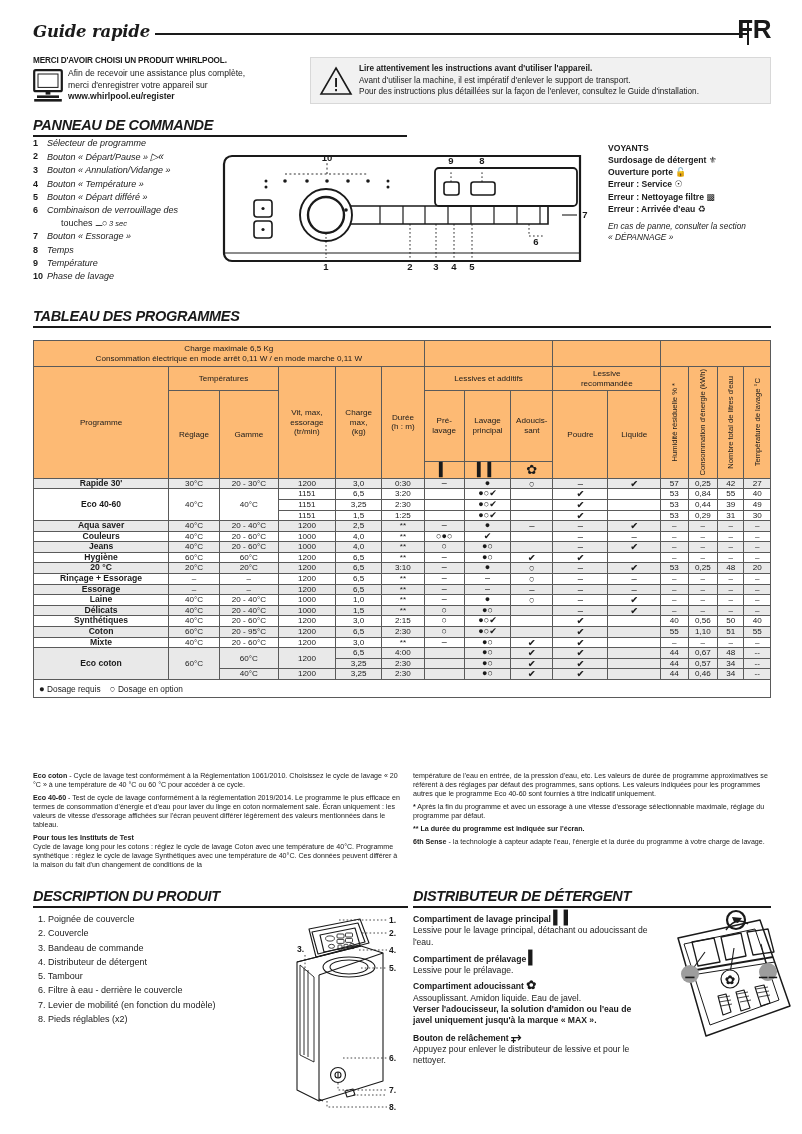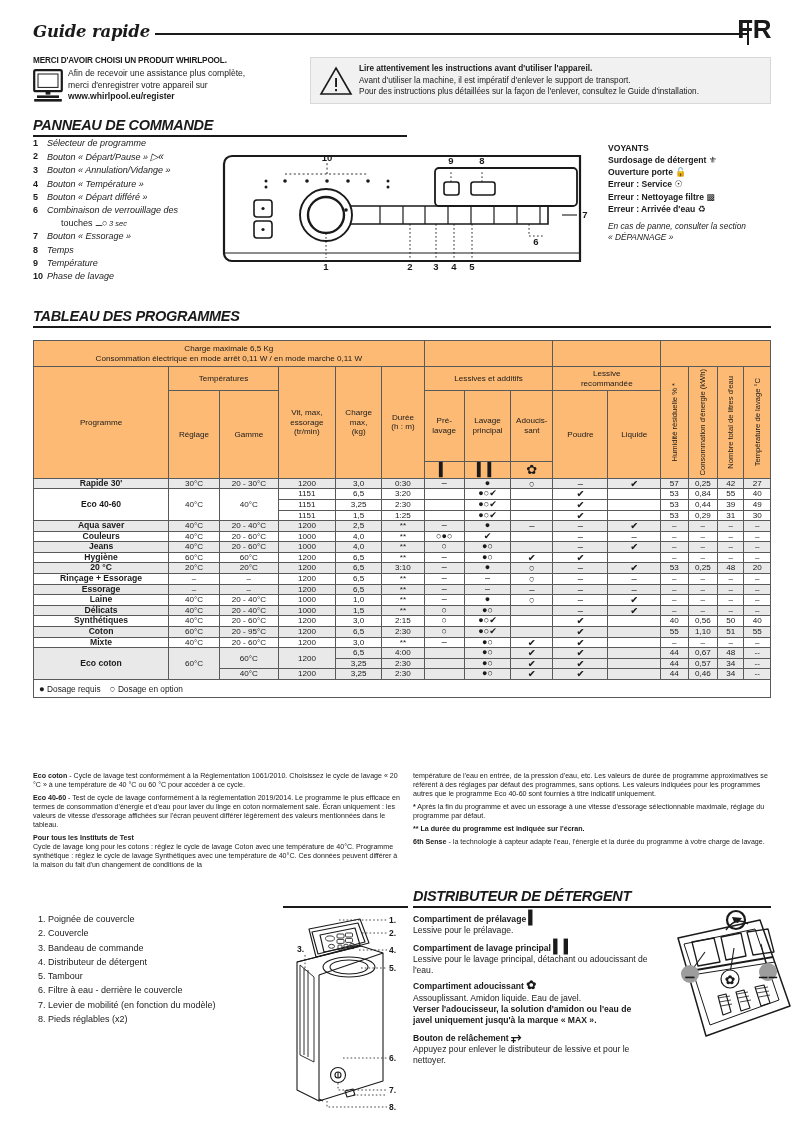--- a/index.html
+++ b/index.html
@@ -726,20 +726,21 @@
     <p style="margin-bottom:0;"><span class="b">Pour tous les Instituts de Test</span></p>
     <p><span>Cycle de lavage long pour les cotons : réglez le cycle de lavage Coton avec une température de 40°C. Programme synthétique : réglez le cycle de lavage Synthétiques avec une température de 40°C. Ces données peuvent différer à la maison du fait d'un changement de conditions de la</span></p>
   </div>
   <div class="fn fn-r">
     <p><span>température de l'eau en entrée, de la pression d'eau, etc. Les valeurs de durée de programme approximatives se réfèrent à des réglages par défaut des programmes, sans options. Les valeurs indiquées pour les programmes autres que le programme Eco 40-60 sont fournies à titre indicatif uniquement.</span></p>
     <p><span class="b">*</span><span> Après la fin du programme et avec un essorage à une vitesse d'essorage sélectionnable maximale, réglage du programme par défaut.</span></p>
     <p><span class="b">** La durée du programme est indiquée sur l'écran.</span></p>
     <p><span class="b">6th Sense</span><span> - la technologie à capteur adapte l'eau, l'énergie et la durée du programme à votre charge de lavage.</span></p>
   </div>
 
+  <div class="sec-h u" style="left:33px; top:888px; width:370px;">DESCRIPTION DU PRODUIT</div>
   <div class="desc-list">
     <div class="d-row">1. Poignée  de couvercle</div>
     <div class="d-row">2. Couvercle</div>
     <div class="d-row">3. Bandeau de commande</div>
     <div class="d-row">4. Distributeur de détergent</div>
     <div class="d-row">5. Tambour</div>
     <div class="d-row">6. Filtre à eau - derrière le couvercle</div>
     <div class="d-row">7. Levier de mobilité (en fonction du modèle)</div>
     <div class="d-row">8. Pieds réglables (x2)</div>
   </div>
@@ -806,28 +807,28 @@
         <text x="106" y="205">8.</text>
       </g>
       <line x1="0" y1="2" x2="125" y2="2" stroke="#1a1a1a" stroke-width="2.2"></line>
     </svg>
   </div>
 
   <div class="sec-h u" style="left:413px; top:888px; width:358px;">DISTRIBUTEUR DE DÉTERGENT</div>
 
   <div class="disp-txt">
     <div class="blk">
+      <div class="t"><span>Compartiment de lavage principal</span>
+        <span class="symbar">▍▍</span></div>
+      <div>Lessive pour le lavage principal, détachant ou adoucissant de l'eau.</div>
+    </div>
+    <div class="blk">
       <div class="t"><span>Compartiment de prélavage</span>
         <span class="symbar">▍</span></div>
       <div>Lessive pour le prélavage.</div>
-    </div>
-    <div class="blk">
-      <div class="t"><span>Compartiment de lavage principal</span>
-        <span class="symbar">▍▍</span></div>
-      <div>Lessive pour le lavage principal, détachant ou adoucissant de l'eau.</div>
     </div>
     <div class="blk">
       <div class="t"><span>Compartiment adoucissant</span>
         <span style="font-size:12px;">✿</span></div>
       <div>Assouplissant. Amidon liquide. Eau de javel.</div>
       <div class="t">Verser l'adoucisseur, la solution d'amidon ou l'eau de javel uniquement jusqu'à la marque « MAX ».</div>
     </div>
     <div class="blk">
       <div class="t"><span>Bouton de relâchement</span>
         <span style="font-size:13px;">⥅</span></div>

